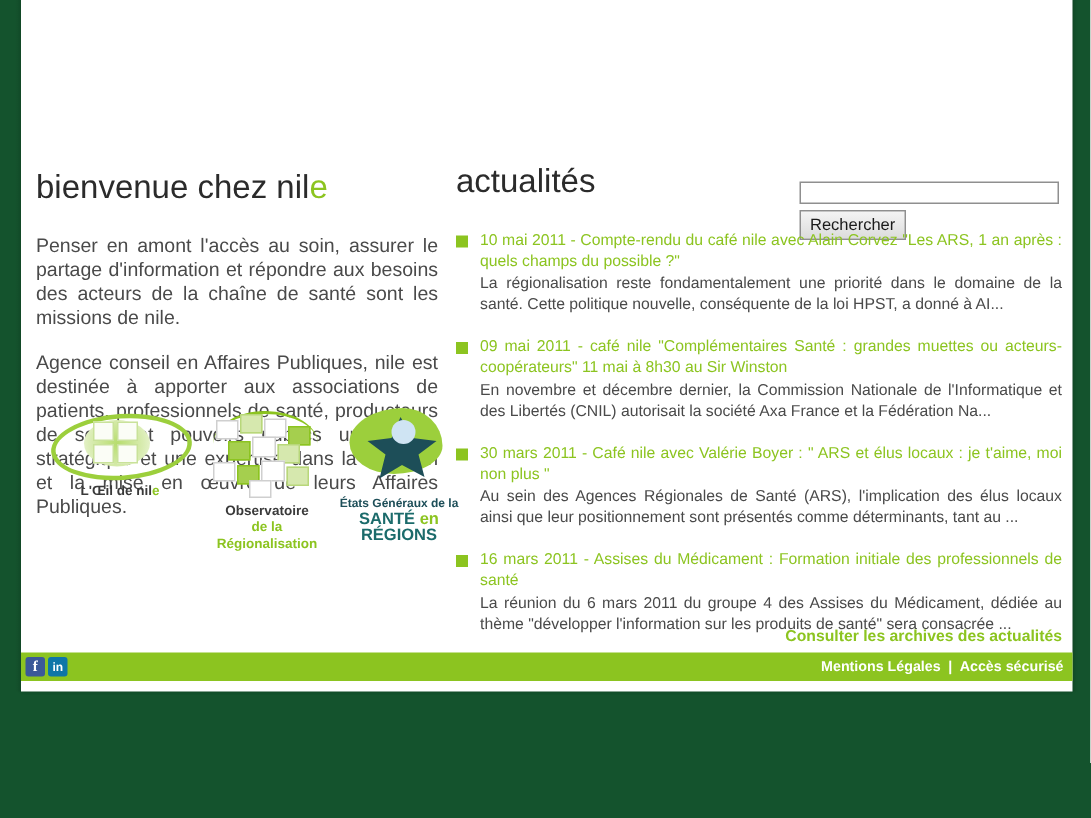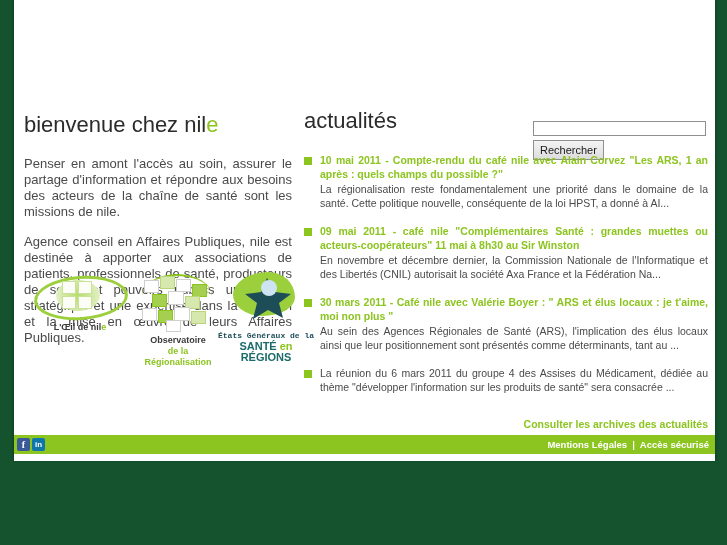--- a/index.html
+++ b/index.html
@@ -182,21 +182,21 @@
   }
   .news-item { margin-bottom: 14px; position: relative; padding-left: 16px; }
   .news-bullet {
     position: absolute; left: 0; top: 4px;
     width: 8px; height: 8px; background: #8cc420;
   }
   .news-title {
     display: block;
     font-size: 10.5px;
     line-height: 14px;
-    font-weight: bold;
+    font-weight: normal;
     color: #8cc420;
     text-align: justify;
     text-decoration: none;
     margin-bottom: 1px;
   }
   .news-excerpt {
     display: block;
     font-size: 10.5px;
     line-height: 14px;
     color: #4a4a4a;
@@ -307,21 +307,21 @@
       </div>
 
       <div class="logo logo-egsr">
         <div class="star-art">
           <div class="star-blob"></div>
           <svg width="86" height="56" style="position:absolute;left:0;top:0;">
             <path d="M44 8 L52 22 L68 24 L56 33 L60 48 L45 40 L30 49 L34 33 L22 24 L38 22 Z" fill="#1d4e58"></path>
           </svg>
           <div class="star-dot"></div>
         </div>
-        <div class="logo-caption cap-dark" style="font-size:8px;font-family:Liberation Mono, monospace;">États Généraux de la</div>
+        <div class="logo-caption cap-dark" style="font-size:8px;">États Généraux de la</div>
         <div class="logo-caption" style="font-size:11px;text-align:center;"><span class="cap-teal">SANTÉ</span>
           <span class="cap-green">en</span>
           <span class="cap-teal">RÉGIONS</span></div>
       </div>
 
     </div>
 
     <div class="col-right">
       <h1 class="heading">actualités</h1>
 
@@ -345,20 +345,21 @@
         </div>
 
         <div class="news-item">
           <span class="news-bullet"></span>
           <a class="news-title" href="#">30 mars 2011 - Café nile avec Valérie Boyer : " ARS et élus locaux : je t'aime, moi non plus "</a>
           <span class="news-excerpt">Au sein des Agences Régionales de Santé (ARS), l'implication des élus locaux ainsi que leur positionnement sont présentés comme déterminants, tant au ...</span>
         </div>
 
         <div class="news-item">
           <span class="news-bullet"></span>
+          <a class="news-title" href="#">16 mars 2011 - Assises du Médicament : Formation initiale des professionnels de santé</a>
           <span class="news-excerpt">La réunion du 6 mars 2011 du groupe 4 des Assises du Médicament, dédiée au thème "développer l'information sur les produits de santé" sera consacrée ...</span>
         </div>
 
       </div>
 
       <a class="archives-link" href="#">Consulter les archives des actualités</a>
     </div>
 
   </div>
 

